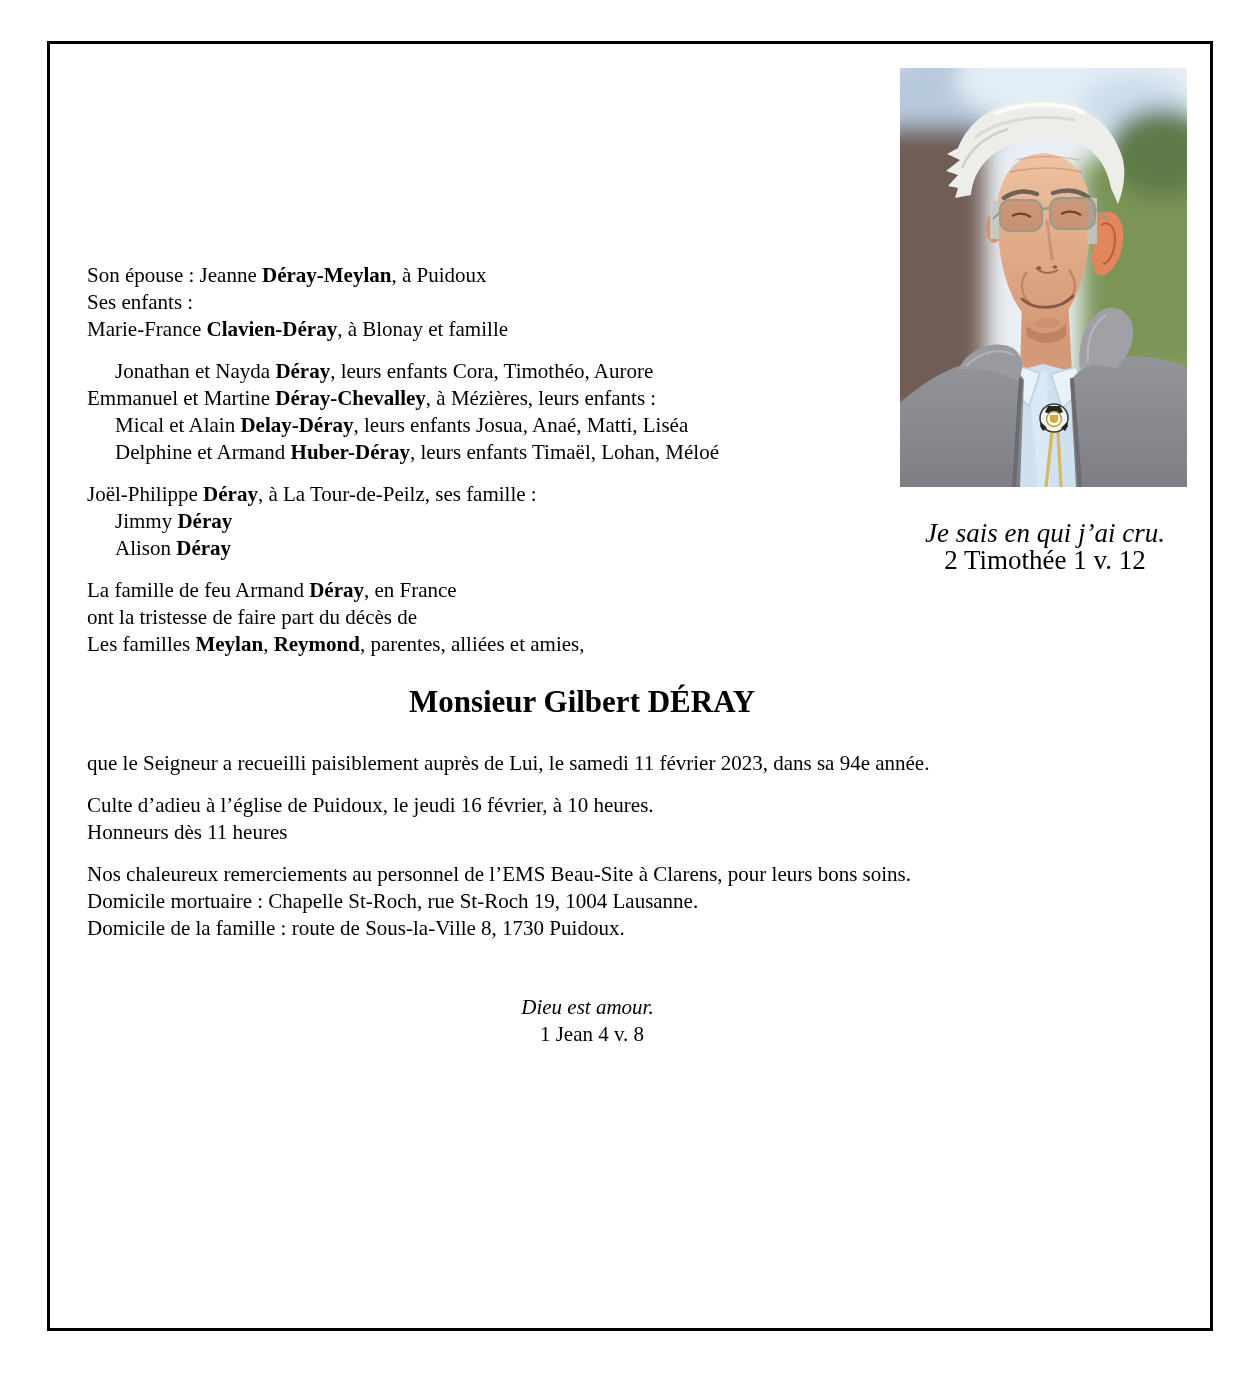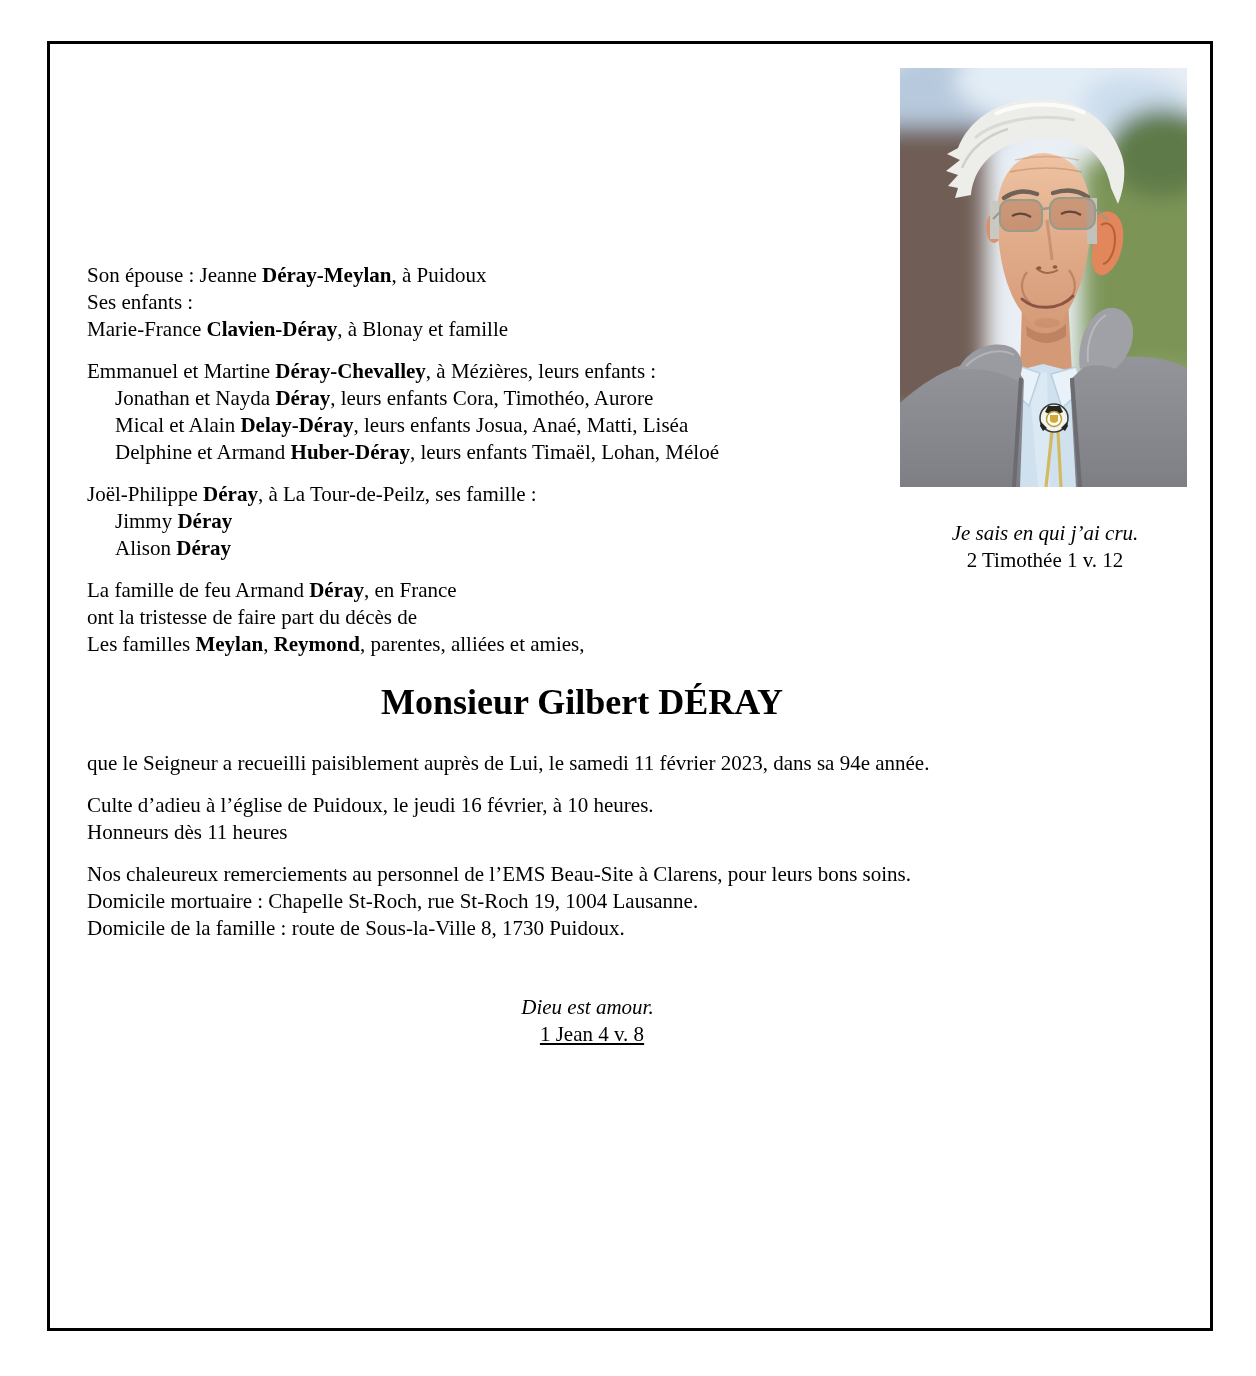--- a/index.html
+++ b/index.html
@@ -3,26 +3,26 @@
 <meta charset="utf-8">
 <style>
   html,body{margin:0;padding:0;background:#ffffff;}
   body{width:1256px;height:1376px;position:relative;font-family:"Liberation Serif",serif;color:#000;}
   .page{position:absolute;left:47px;top:41px;width:1166px;height:1290px;border:3px solid #000;box-sizing:border-box;background:#fff;}
   .content{position:absolute;left:37px;top:218px;width:990px;font-size:21px;line-height:27px;}
   .block + .block{margin-top:15px;}
   .line{white-space:nowrap;}
   .line.indent{padding-left:28px;}
   .bold{font-weight:700;}
-  .title-line{margin:27px 0 31px 0;text-align:center;font-weight:700;font-size:36px;line-height:34px;}
+  .title-line{margin:27px 0 31px 0;text-align:center;font-weight:700;font-size:31px;line-height:34px;}
   .photo{position:absolute;left:850px;top:24px;width:287px;height:419px;overflow:hidden;}
   .photo svg{display:block;}
-  .photo-quote{position:absolute;left:845px;top:476px;width:300px;text-align:center;font-size:21px;line-height:27px;}
+  .photo-quote{position:absolute;left:845px;top:476px;width:300px;text-align:center;font-size:27px;line-height:27px;}
   .closing-quote{margin-top:52px;padding-left:11px;text-align:center;}
-  .closing-quote .ref{padding-left:9px;text-decoration:underline;}
+  .closing-quote .ref{padding-left:9px;}
   .italic{font-style:italic;}
 </style>
 </head>
 <body>
 
 <div class="page">
 
   <div class="photo">
     <svg width="287" height="419" viewBox="0 0 287 419" xmlns="http://www.w3.org/2000/svg">
       <defs>
@@ -144,22 +144,22 @@
   </div>
 
   <div class="content">
     <div>
         <div class="block">
           <div class="line"><span>Son épouse : Jeanne </span><span class="bold">Déray-Meylan</span><span>, à Puidoux</span></div>
           <div class="line"><span>Ses enfants :</span></div>
           <div class="line"><span>Marie-France </span><span class="bold">Clavien-Déray</span><span>, à Blonay et famille</span></div>
         </div>
         <div class="block">
+          <div class="line indent"><span>Jonathan et Nayda </span><span class="bold">Déray</span><span>, leurs enfants Cora, Timothéo, Aurore</span></div>
           <div class="line"><span>Emmanuel et Martine </span><span class="bold">Déray-Chevalley</span><span>, à Mézières, leurs enfants :</span></div>
-          <div class="line indent"><span>Jonathan et Nayda </span><span class="bold">Déray</span><span>, leurs enfants Cora, Timothéo, Aurore</span></div>
           <div class="line indent"><span>Mical et Alain </span><span class="bold">Delay-Déray</span><span>, leurs enfants Josua, Anaé, Matti, Liséa</span></div>
           <div class="line indent"><span>Delphine et Armand </span><span class="bold">Huber-Déray</span><span>, leurs enfants Timaël, Lohan, Méloé</span></div>
         </div>
         <div class="block">
           <div class="line"><span>Joël-Philippe </span><span class="bold">Déray</span><span>, à La Tour-de-Peilz, ses famille :</span></div>
           <div class="line indent"><span>Jimmy </span><span class="bold">Déray</span></div>
           <div class="line indent"><span>Alison </span><span class="bold">Déray</span></div>
         </div>
         <div class="block">
           <div class="line"><span>La famille de feu Armand </span><span class="bold">Déray</span><span>, en France</span></div>

